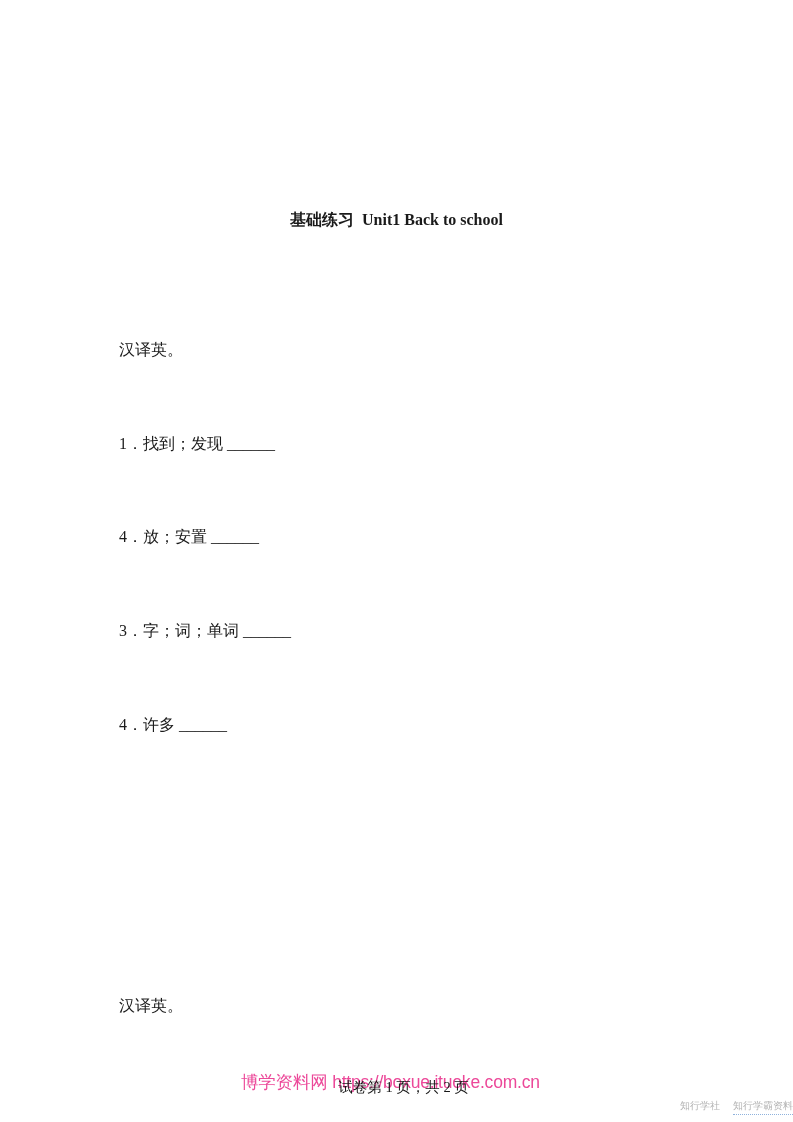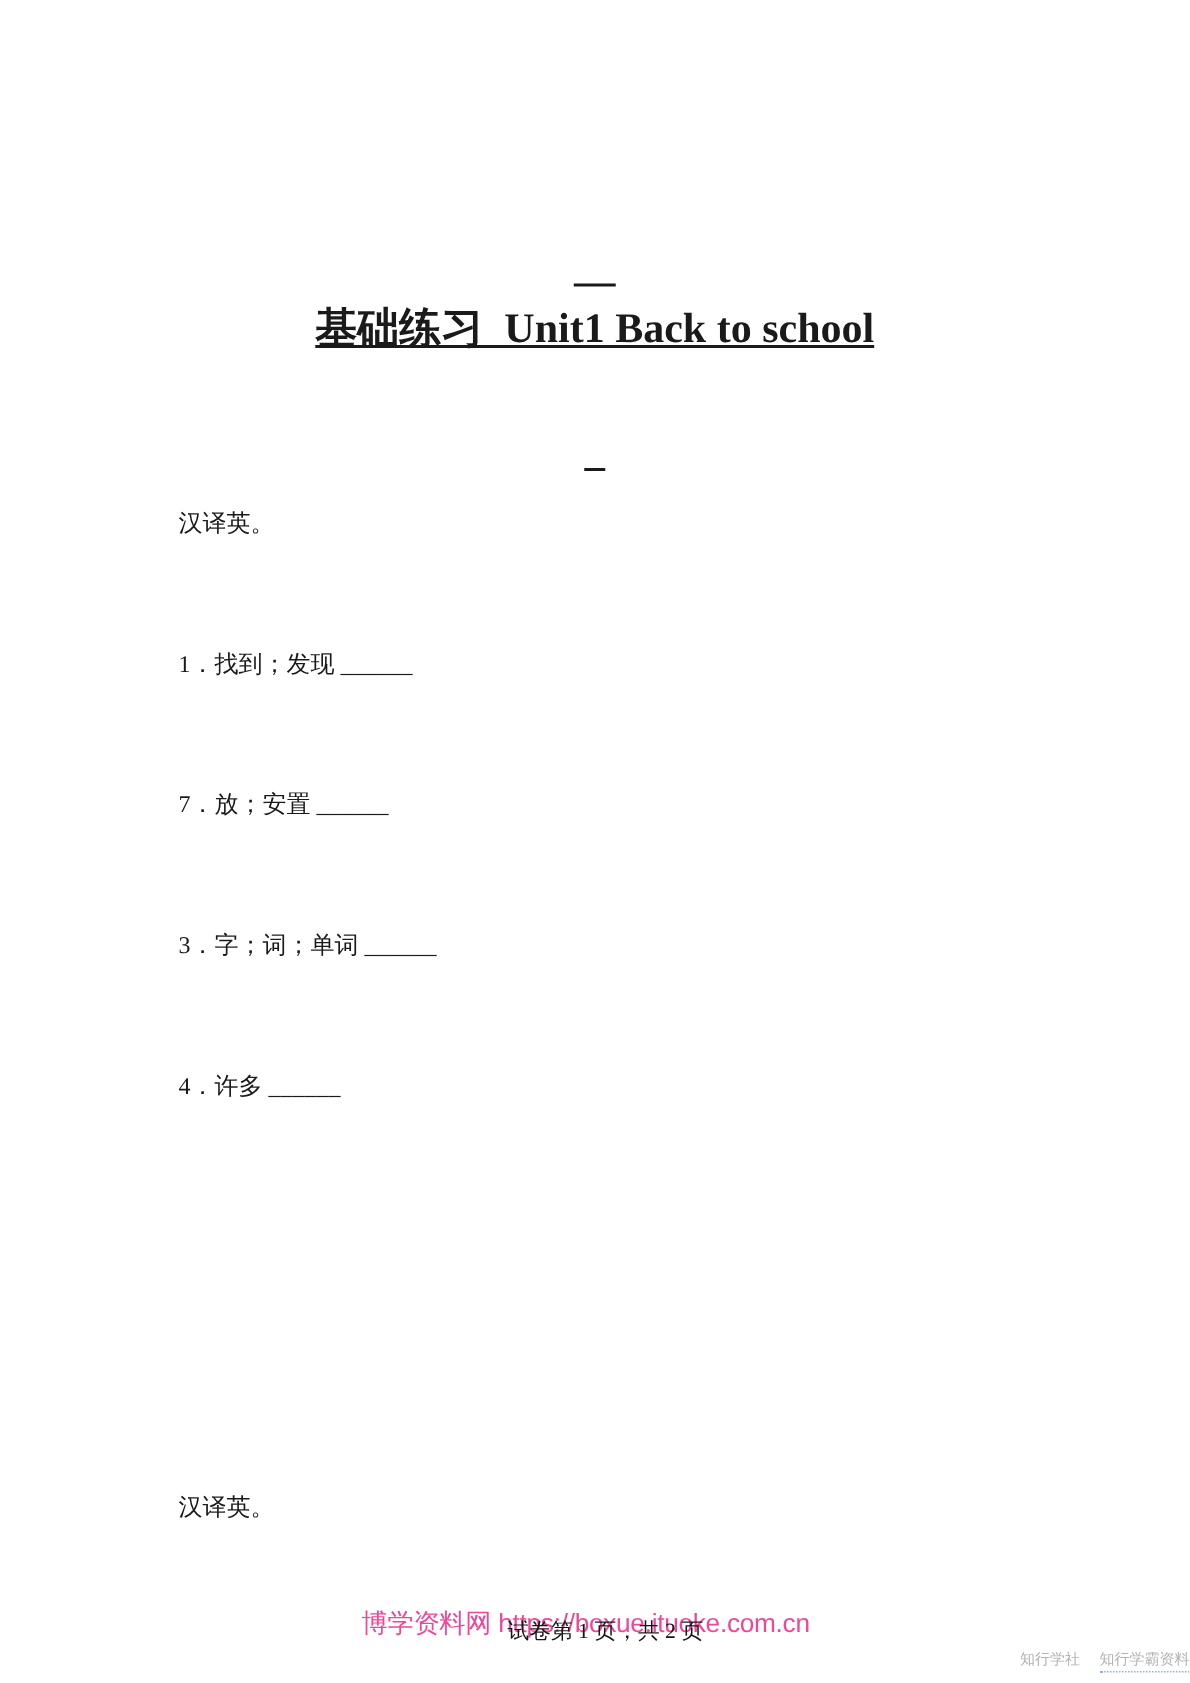--- a/index.html
+++ b/index.html
@@ -16,24 +16,23 @@
     font-family: "Liberation Serif", "DejaVu Serif", serif;
     color: #1a1a1a;
   }
   .title-block {
     position: absolute;
     top: 117px;
     left: 0;
     width: 793px;
     text-align: center;
     font-weight: bold;
-    font-size: 28px;
+    font-size: 16px;
     line-height: 41px;
     white-space: pre-wrap;
-    text-decoration: underline;
   }
   .content {
     position: absolute;
     top: 240px;
     left: 119px;
     width: 566px;
     font-size: 16px;
     line-height: 31.25px;
     white-space: pre-wrap;
   }
@@ -87,21 +86,21 @@
 <div class="page">
 
   <header class="title-block">
     <div class="title-line">基础练习  Unit1 Back to school</div>
   </header>
 
   <main class="content">
 
     <div class="line heading">汉译英。</div>
     <div class="line">1．找到；发现 ______</div>
-    <div class="line">7．放；安置 ______</div>
+    <div class="line">4．放；安置 ______</div>
     <div class="line">3．字；词；单词 ______</div>
     <div class="line">4．许多 ______</div>
 
     <div class="gap"></div>
 
     <div class="line heading">汉译英。</div>
     
     
     
     

